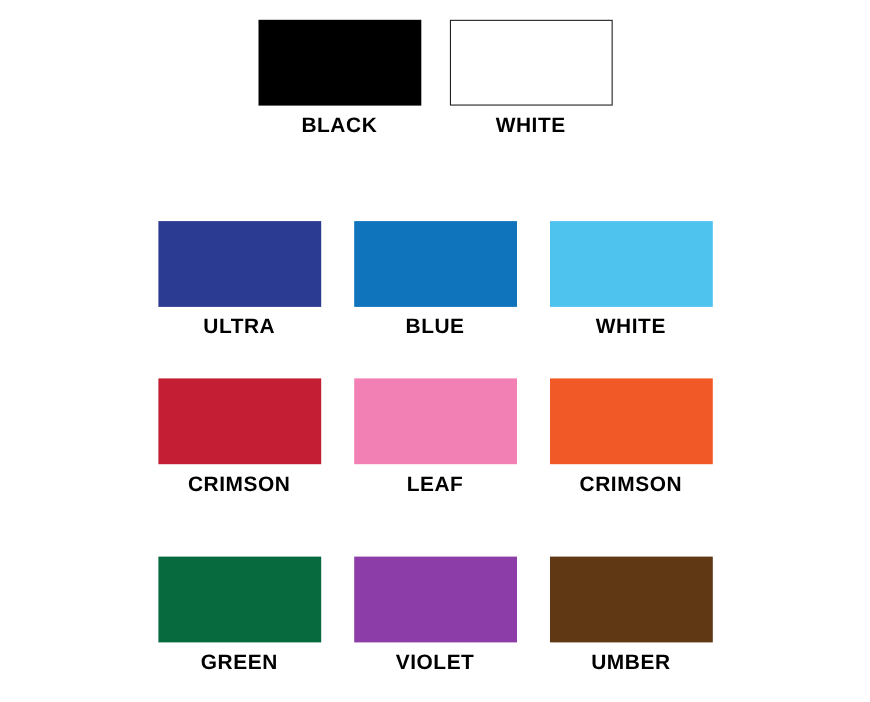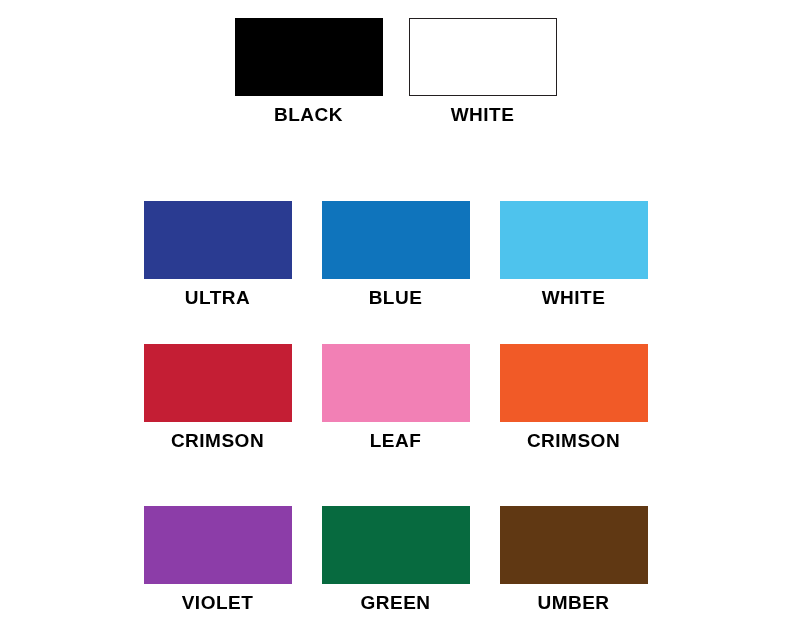--- a/index.html
+++ b/index.html
@@ -106,25 +106,25 @@
         <div class="swatch-chip" style="background-image: ; background-position-x: ; background-position-y: ; background-size: ; background-repeat: ; background-attachment: ; background-origin: ; background-clip: ; background-color: rgb(242, 128, 181);"></div>
         <div class="swatch-label">LEAF</div>
       </div>
       <div class="swatch-cell">
         <div class="swatch-chip" style="background-image: ; background-position-x: ; background-position-y: ; background-size: ; background-repeat: ; background-attachment: ; background-origin: ; background-clip: ; background-color: rgb(241, 90, 39);"></div>
         <div class="swatch-label">CRIMSON</div>
       </div>
     </div>
     <div class="swatch-row row-3">
       <div class="swatch-cell">
+        <div class="swatch-chip" style="background-image: ; background-position-x: ; background-position-y: ; background-size: ; background-repeat: ; background-attachment: ; background-origin: ; background-clip: ; background-color: rgb(7, 106, 63);"></div>
+        <div class="swatch-label">GREEN</div>
+      </div>
+      <div class="swatch-cell">
         <div class="swatch-chip" style="background-image: ; background-position-x: ; background-position-y: ; background-size: ; background-repeat: ; background-attachment: ; background-origin: ; background-clip: ; background-color: rgb(140, 61, 168);"></div>
         <div class="swatch-label">VIOLET</div>
-      </div>
-      <div class="swatch-cell">
-        <div class="swatch-chip" style="background-image: ; background-position-x: ; background-position-y: ; background-size: ; background-repeat: ; background-attachment: ; background-origin: ; background-clip: ; background-color: rgb(7, 106, 63);"></div>
-        <div class="swatch-label">GREEN</div>
       </div>
       <div class="swatch-cell">
         <div class="swatch-chip" style="background-image: ; background-position-x: ; background-position-y: ; background-size: ; background-repeat: ; background-attachment: ; background-origin: ; background-clip: ; background-color: rgb(96, 56, 19);"></div>
         <div class="swatch-label">UMBER</div>
       </div>
     </div>
   </div>
 
 </body></html>

